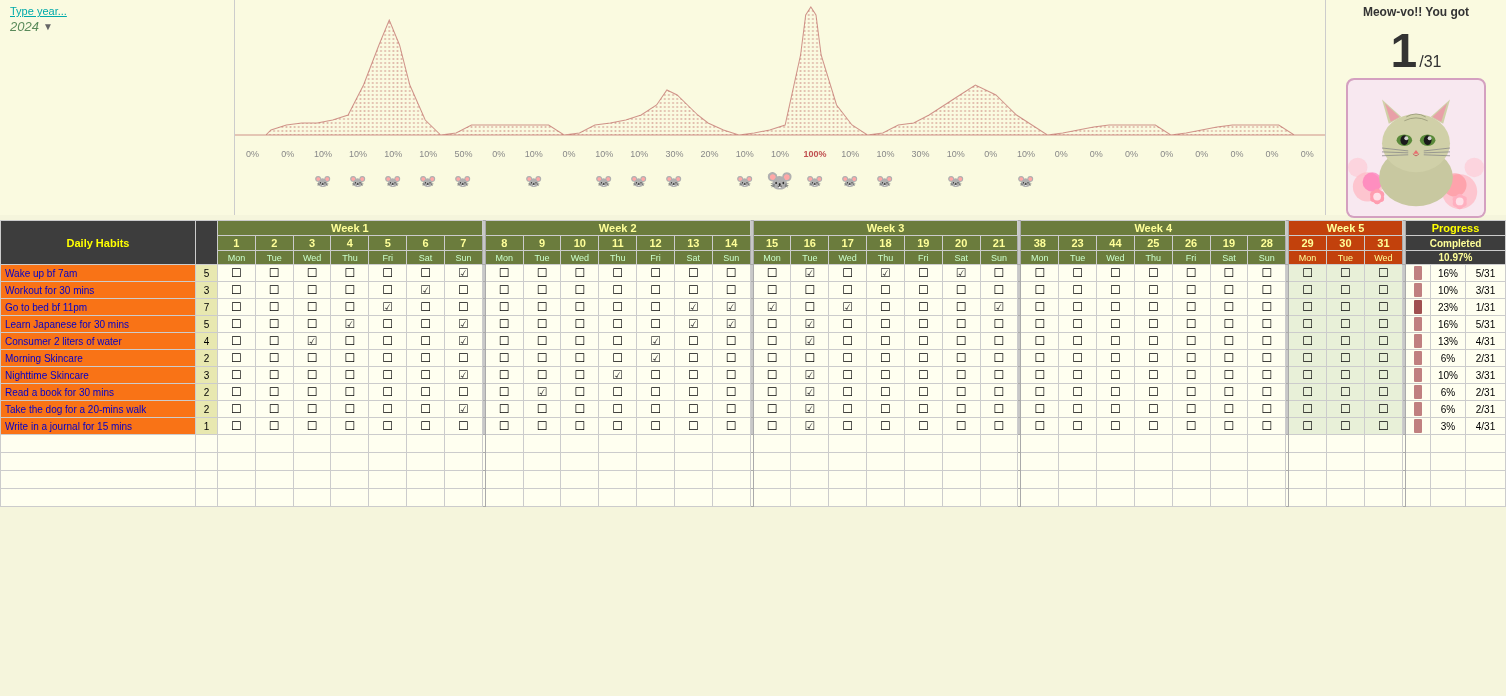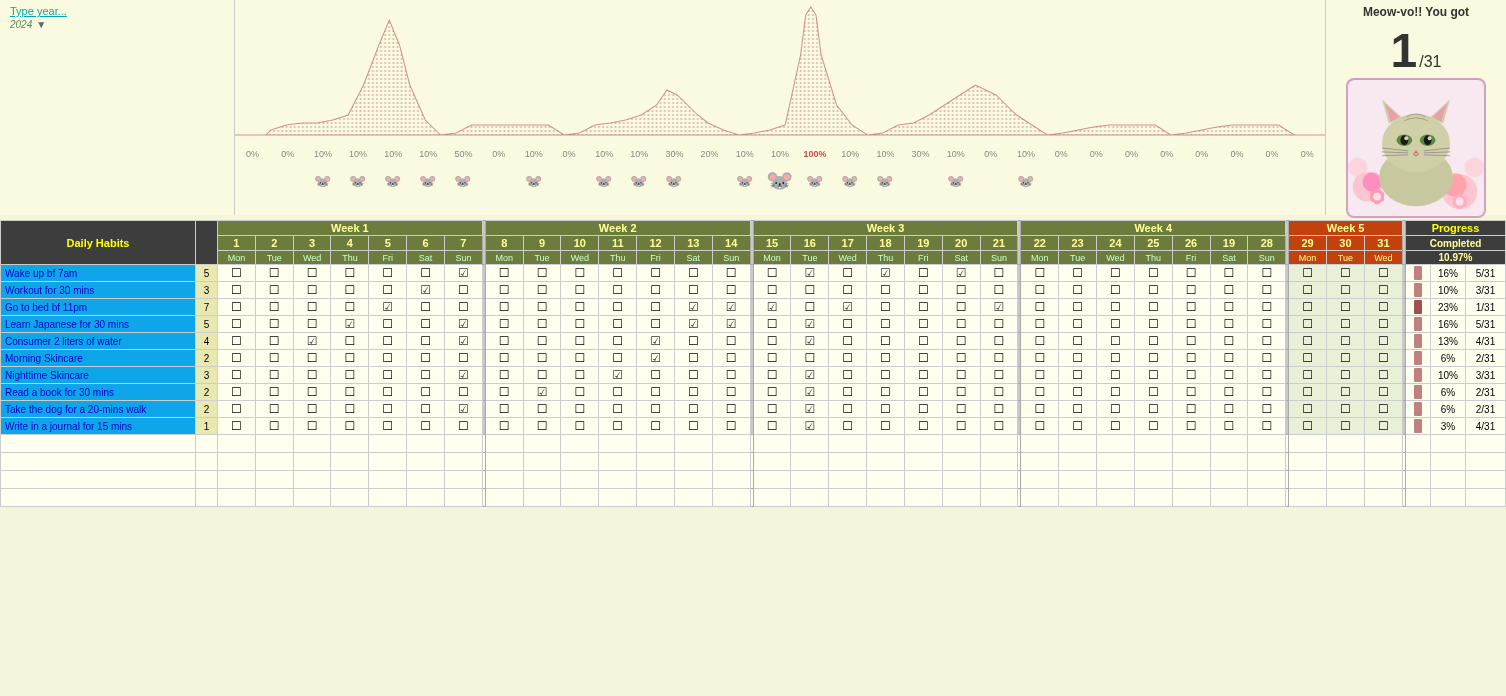--- a/index.html
+++ b/index.html
@@ -37,21 +37,21 @@
 
     .year-select {
       display: flex;
       align-items: center;
       gap: 4px;
       margin-top: 2px;
     }
 
     .year-text {
       color: #5a8a5a;
-      font-size: 10px;
+      font-size: 13px;
       font-style: italic;
     }
 
     .dropdown-arrow {
       font-size: 10px;
       color: #666;
     }
 
     .month-title {
       font-family: Georgia, serif;
@@ -220,21 +220,21 @@
     }
 
     .day-header {
       background: #6b7c3d;
       color: #ccffcc;
       font-size: 9px;
       font-weight: normal;
     }
 
     .habit-name-cell {
-      background: #0ea5e9;
+      background: #f97316;
       color: #0000cc;
       text-align: left;
       padding-left: 4px;
       font-size: 10px;
     }
 
     .num-cell {
       background: #e8e8b0;
       font-size: 10px;
     }
@@ -539,23 +539,23 @@
         <th class="header-number">14</th>
 
         <th class="header-number">15</th>
         <th class="header-number">16</th>
         <th class="header-number">17</th>
         <th class="header-number">18</th>
         <th class="header-number">19</th>
         <th class="header-number">20</th>
         <th class="header-number">21</th>
 
-        <th class="header-number">22</th>
+        <th class="header-number">38</th>
         <th class="header-number">23</th>
-        <th class="header-number">24</th>
+        <th class="header-number">44</th>
         <th class="header-number">25</th>
         <th class="header-number">26</th>
         <th class="header-number">19</th>
         <th class="header-number">28</th>
 
         <th class="header-number week5-panel">29</th>
         <th class="header-number week5-panel">30</th>
         <th class="header-number week5-panel">31</th>
 
         <th class="header-completed" colspan="3">Completed</th>

